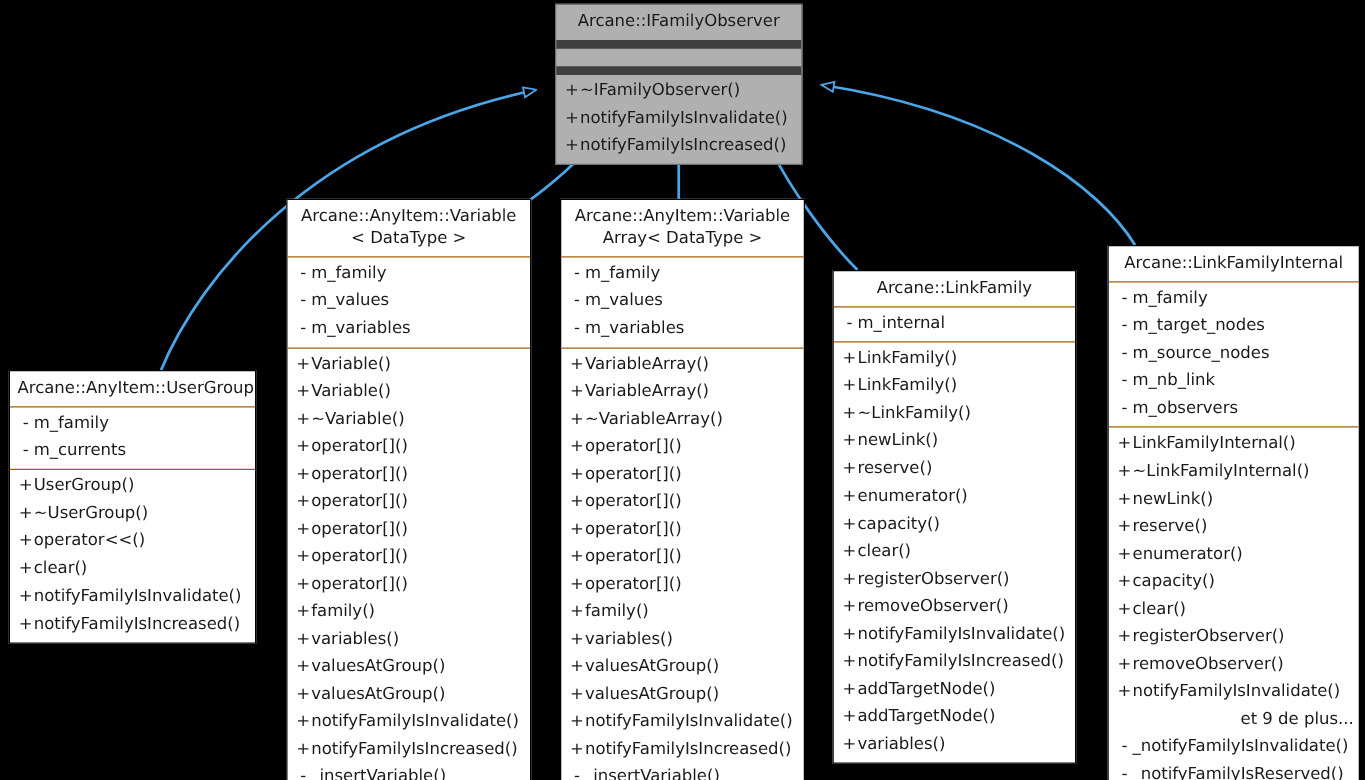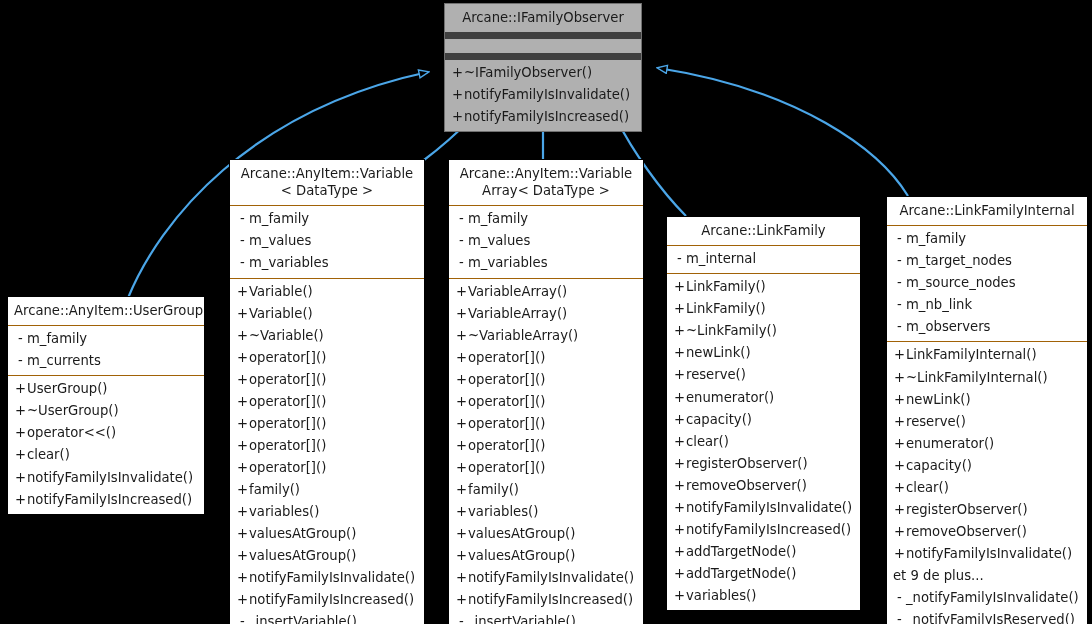--- a/index.html
+++ b/index.html
@@ -73,20 +73,21 @@
   }
   .member .vis {
     display: inline-block;
     width: 13px;
     text-align: center;
   }
   .member .vis.priv {
     width: 13px;
   }
   .member.cont {
+    text-align: right;
   }
 </style>
 </head>
 <body>
 
 <div id="diagram">
 
   <svg class="edges" viewBox="0 0 1092 624" width="1092" height="624">
     <defs>
       <marker id="hollowArrow" markerWidth="12" markerHeight="12" refX="10" refY="5" orient="auto" markerUnits="userSpaceOnUse">

